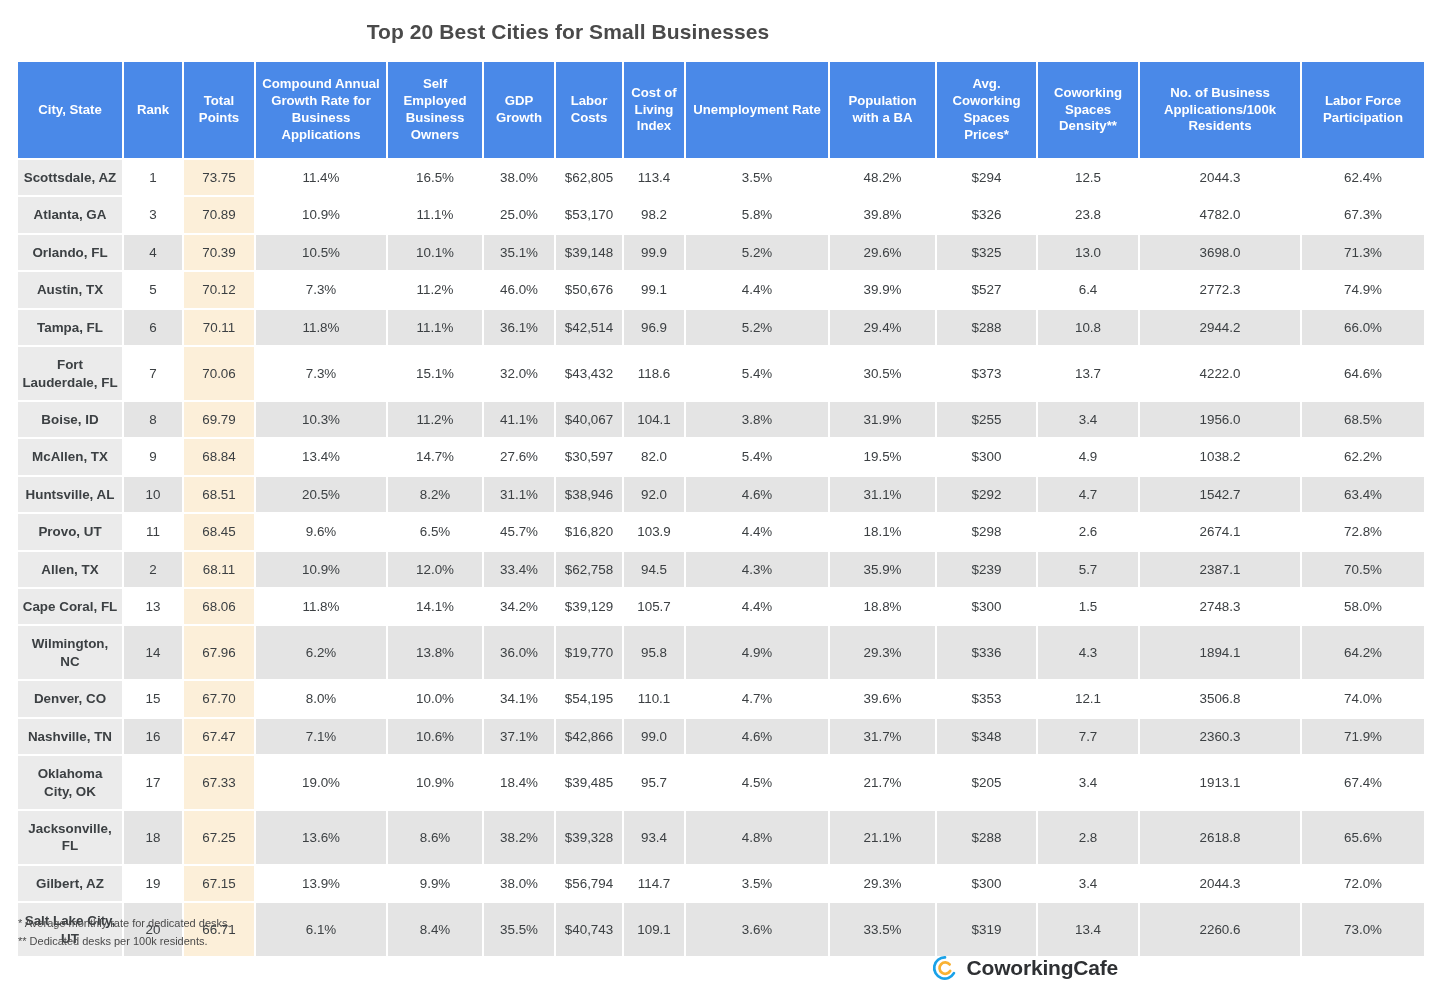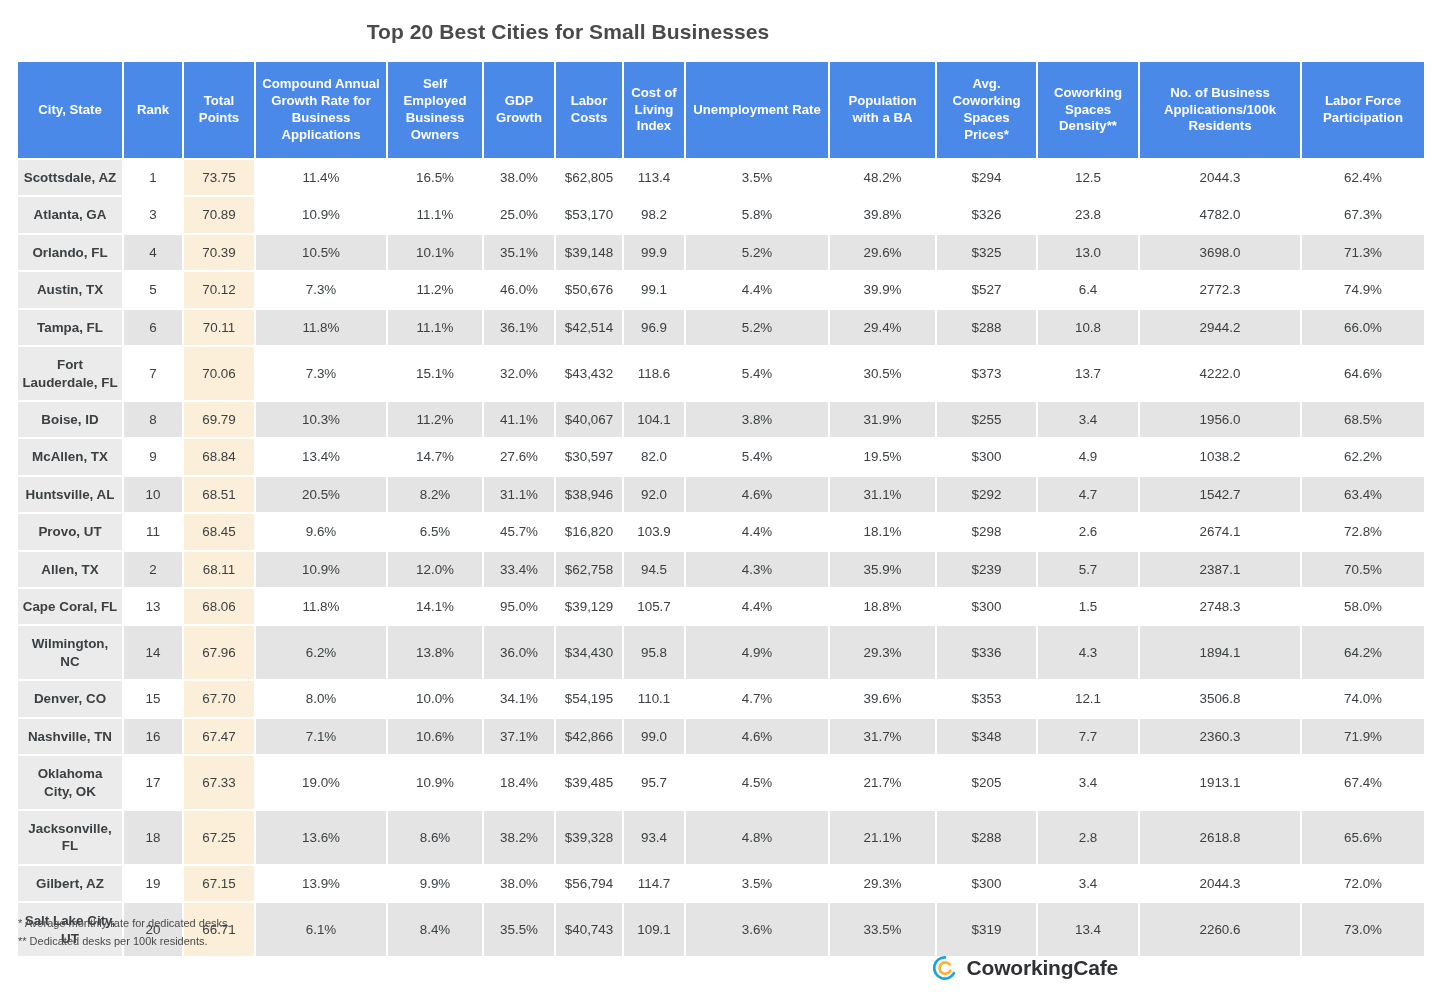--- a/index.html
+++ b/index.html
@@ -350,38 +350,38 @@
             <td>5.7</td>
             <td>2387.1</td>
             <td>70.5%</td>
           </tr>
           <tr>
             <td class="city">Cape Coral, FL</td>
             <td>13</td>
             <td class="points">68.06</td>
             <td>11.8%</td>
             <td>14.1%</td>
-            <td>95.0%</td>
+            <td>34.2%</td>
             <td>$39,129</td>
             <td>105.7</td>
             <td>4.4%</td>
             <td>18.8%</td>
             <td>$300</td>
             <td>1.5</td>
             <td>2748.3</td>
             <td>58.0%</td>
           </tr>
           <tr class="alt">
             <td class="city">Wilmington, NC</td>
             <td>14</td>
             <td class="points">67.96</td>
             <td>6.2%</td>
             <td>13.8%</td>
             <td>36.0%</td>
-            <td>$34,430</td>
+            <td>$19,770</td>
             <td>95.8</td>
             <td>4.9%</td>
             <td>29.3%</td>
             <td>$336</td>
             <td>4.3</td>
             <td>1894.1</td>
             <td>64.2%</td>
           </tr>
           <tr>
             <td class="city">Denver, CO</td>

